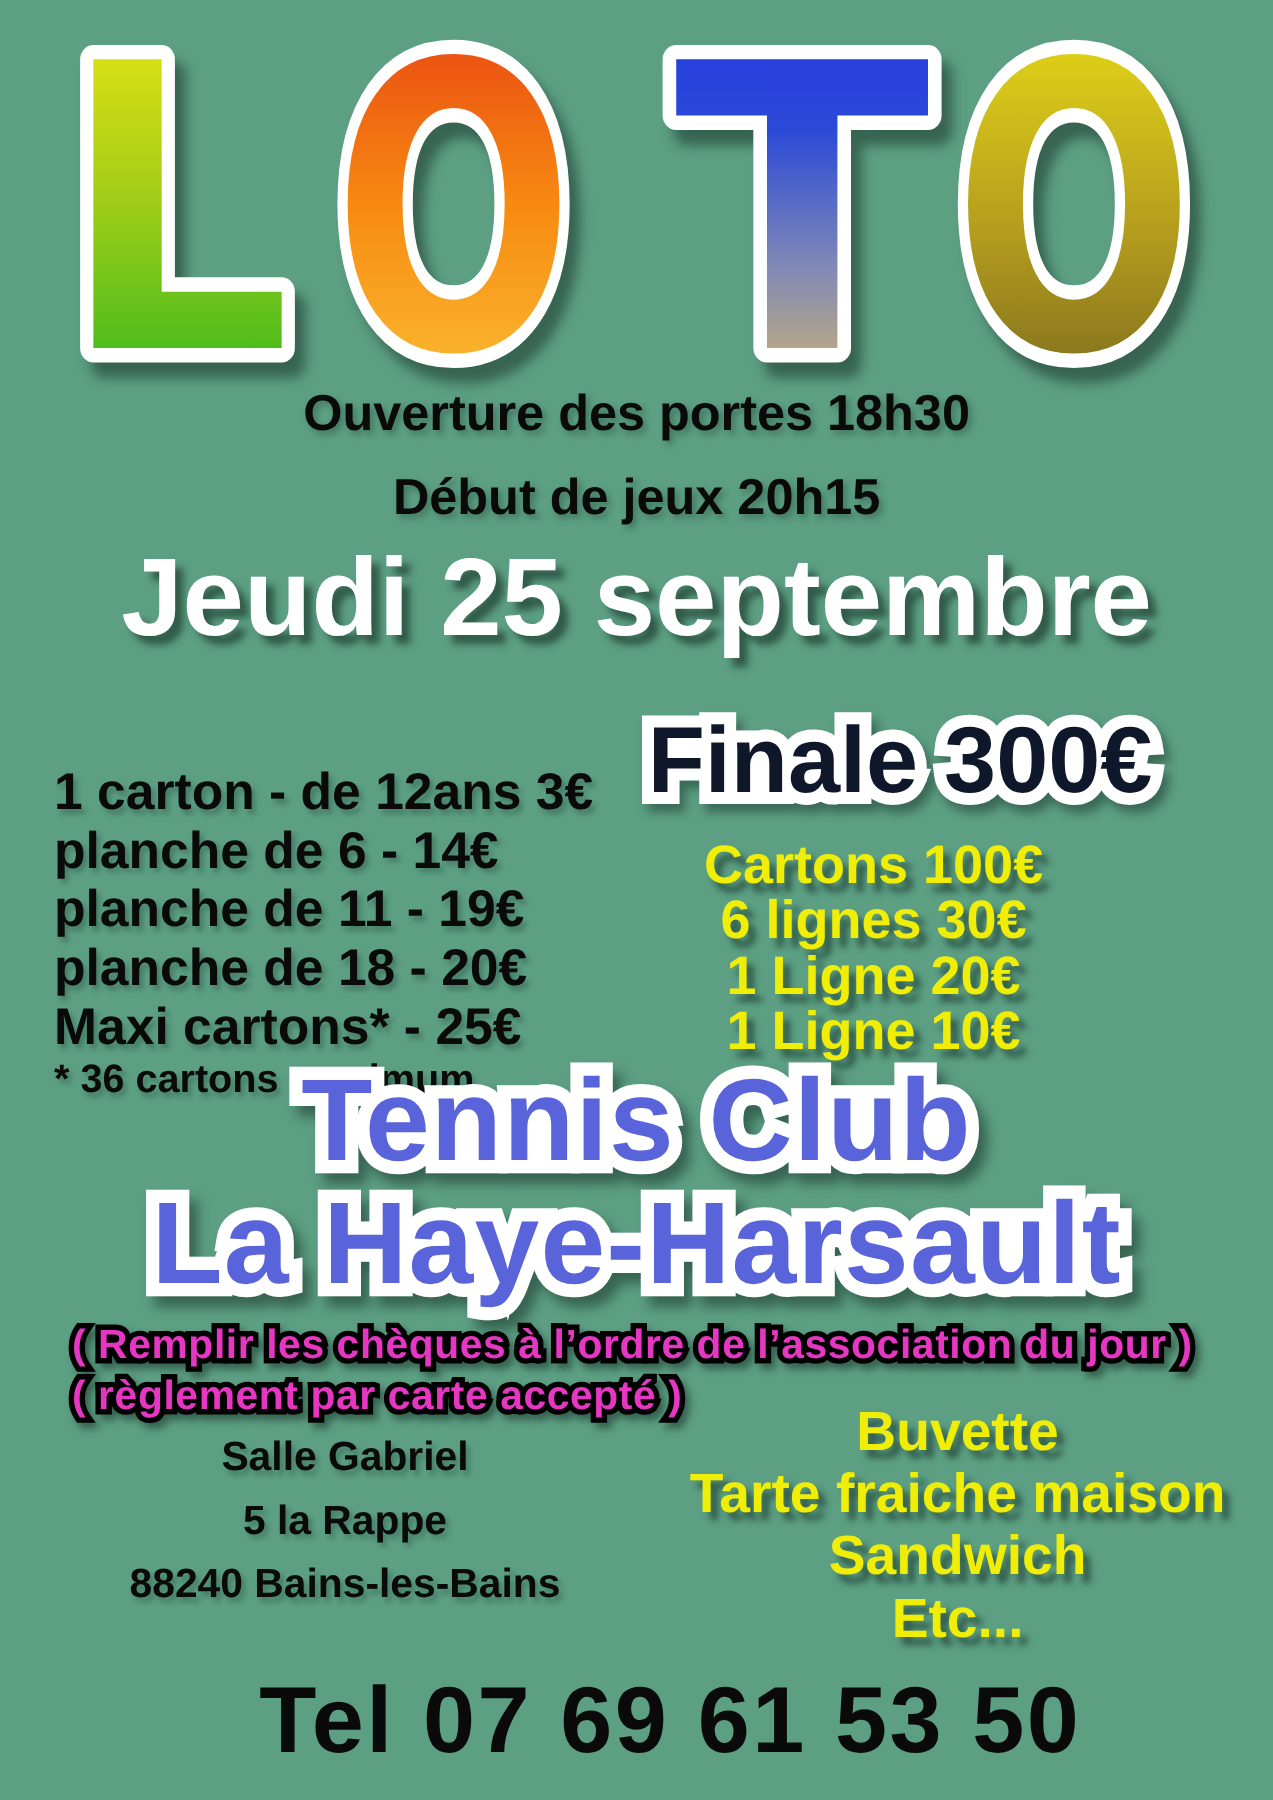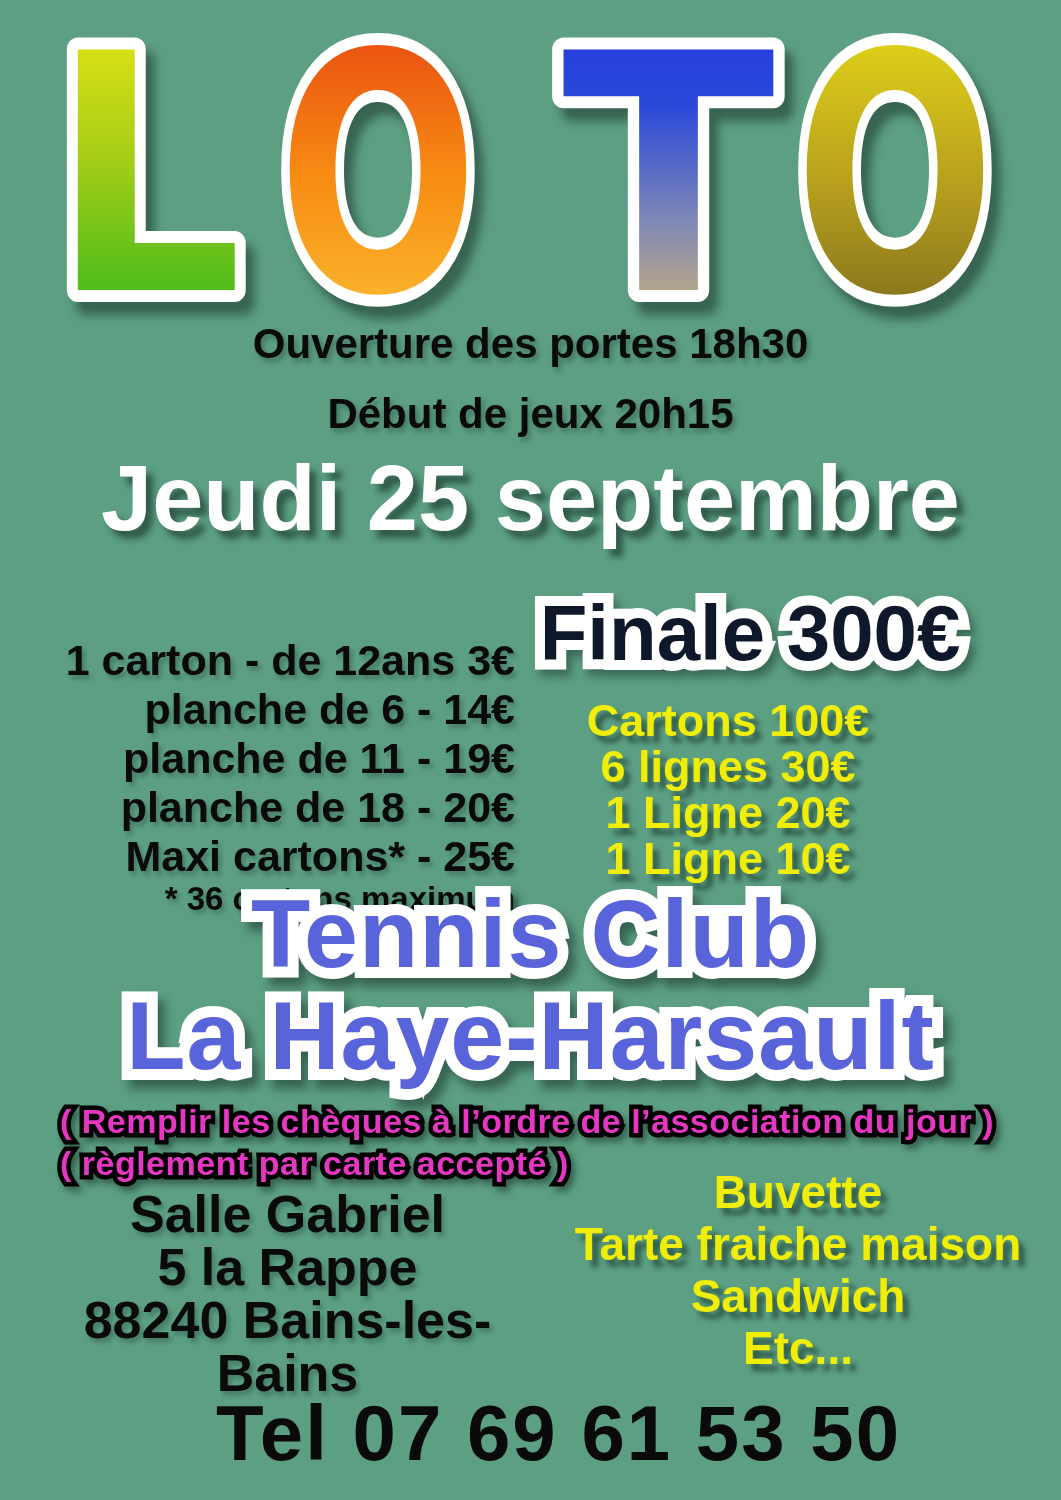--- a/index.html
+++ b/index.html
@@ -53,21 +53,20 @@
   .finale::before {
     color: #ffffff; -webkit-text-stroke: 20px #ffffff;
     filter: drop-shadow(5px 7px 4px rgba(18,42,32,.45));
   }
 
   .prices {
     left: 45px; top: 636px; width: 470px;
     font-size: 43px; font-weight: bold; color: #0a0a0a;
     line-height: 49px;
     text-shadow: 3px 4px 4px rgba(20,45,35,.3);
-    text-align: right;
   }
   .prices .footnote { font-size: 33px; line-height: 32px; margin-top: 2px; }
 
   .prizes {
     left: 450px; top: 698px; width: 556px; text-align: center;
     font-size: 45px; font-weight: bold; color: #f0ee06;
     line-height: 46px;
     text-shadow: 6px 7px 5px rgba(20,45,35,.6);
   }
 
@@ -90,21 +89,21 @@
   }
   .n1 { top: 1102px; }
   .n2 { top: 1144px; }
   .note::before {
     color: #000000; -webkit-text-stroke: 9px #000000;
     filter: drop-shadow(4px 5px 3px rgba(18,42,32,.5));
   }
 
   .address {
     left: 25px; top: 1188px; width: 525px; text-align: center;
-    font-size: 52px; font-weight: bold; color: #0a0a0a;
+    font-size: 34px; font-weight: bold; color: #0a0a0a;
     line-height: 53px;
     text-shadow: 3px 4px 4px rgba(20,45,35,.3);
   }
 
   .refresh {
     left: 540px; top: 1166px; width: 516px; text-align: center;
     font-size: 46px; font-weight: bold; color: #f0ee06;
     line-height: 52px;
     text-shadow: 6px 7px 5px rgba(20,45,35,.6);
   }

